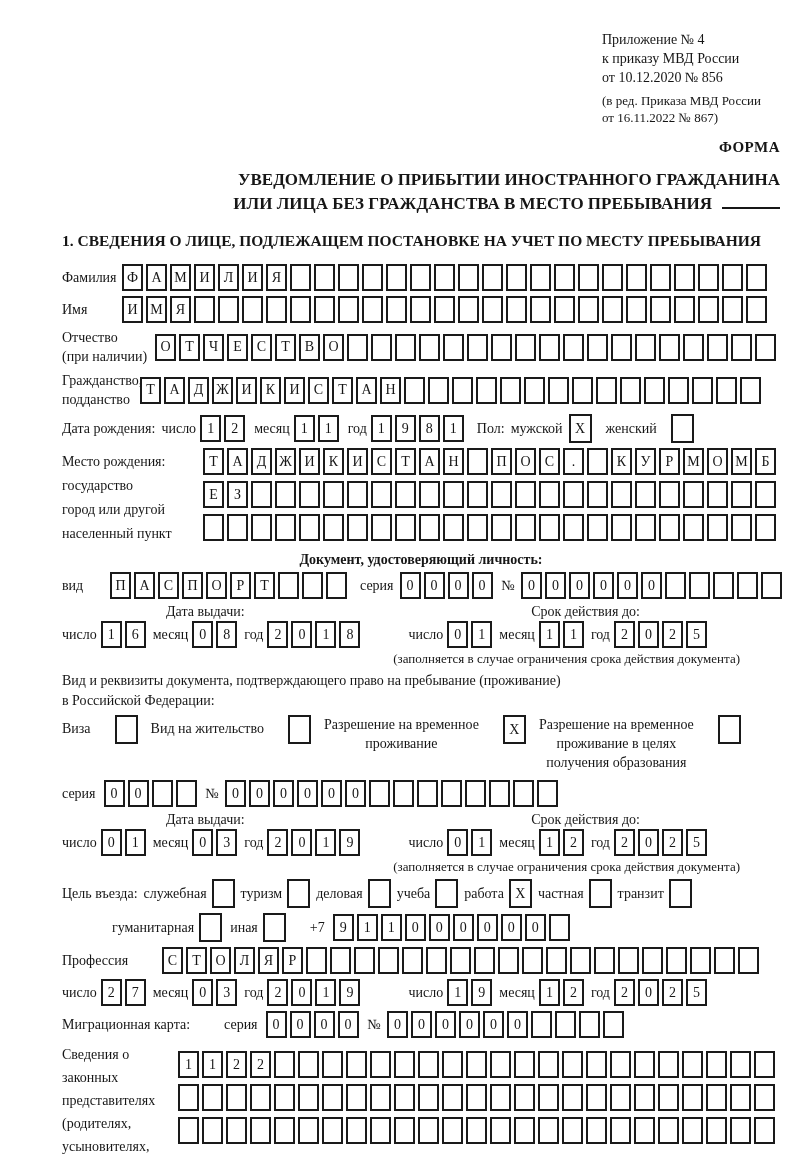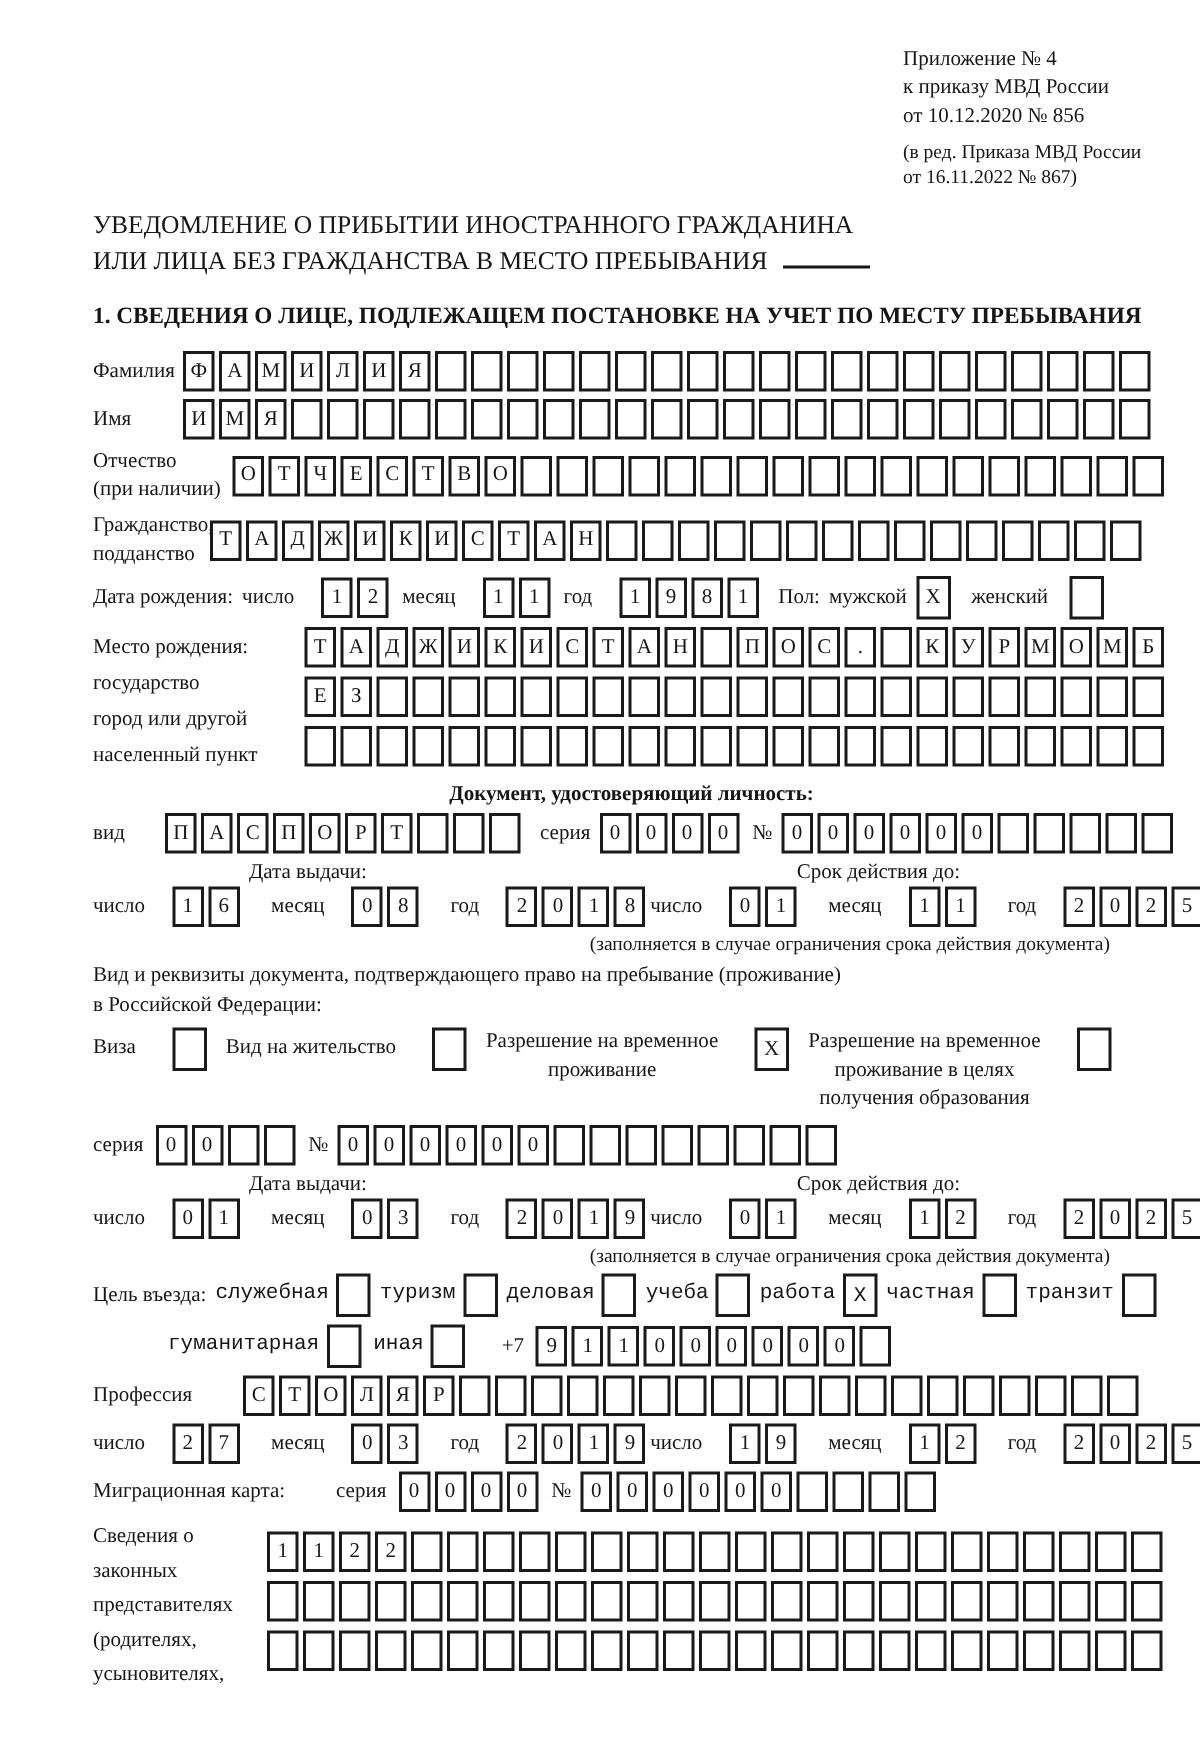--- a/index.html
+++ b/index.html
@@ -2,47 +2,47 @@
 <html><head>
 <meta charset="utf-8">
 <style>
   html,body{margin:0;padding:0;background:#fff;width:800px;height:1163px;overflow:hidden;}
   body{font-family:"Liberation Serif","DejaVu Serif",serif;color:#161616;font-size:14px;}
   .page{box-sizing:border-box;width:800px;height:1163px;padding:30px 20px 10px 62px;}
   
   .ref{margin-left:auto;width:178px;line-height:19px;font-size:14px;}
   .ref .amend{margin-top:5px;font-size:13px;line-height:17px;}
   .forma{text-align:right;font-weight:bold;font-size:15px;margin-top:13px;letter-spacing:.5px;}
-  .title{text-align:left;font-weight:normal;font-size:17px;line-height:24px;margin-top:12px;}
+  .title{text-align:right;font-weight:bold;font-size:17px;line-height:24px;margin-top:12px;}
   .blank{display:inline-block;width:58px;border-bottom:2px solid #161616;margin-left:10px;}
   .sec{font-weight:bold;font-size:15.5px;margin-top:16px;margin-bottom:14px;white-space:nowrap;}
   
   .row{display:flex;align-items:center;margin-bottom:5px;}
   .lbl{flex:none;font-size:14px;line-height:27px;}
   .cells{display:flex;flex:none;}
   .cell{display:inline-flex;flex:none;align-items:center;justify-content:center;
         width:17px;height:23px;border:2px solid #1a1a1a;margin-right:3px;
         font-size:14px;line-height:1;background:#fff;}
   .cbx .cell{width:19px;height:25px;margin-right:0;}
   .w60{width:60px}.w93{width:93px}.w78{width:78px}.w141{width:141px}.w48{width:48px}.w100{width:100px}.w116{width:116px}
   .twoline div{line-height:19px;}
-  .dg{display:flex;align-items:center;gap:18px;flex:none;}
+  .dg{display:flex;align-items:center;gap:4px;flex:none;}
   .dg .lbl{line-height:27px;}
   .dg-right{margin-left:auto;margin-right:70px;}
   .dheads{display:flex;font-size:14px;margin-bottom:1px;}
   .dh1{margin-left:104px;}
   .dh2{margin-left:auto;margin-right:140px;}
   .note-r{text-align:right;font-size:13px;margin:-2px 40px 4px 0;}
   .center-h{ text-align:center;font-weight:bold;font-size:14px;margin:2px 0 4px 0;}
   .plain{font-size:14px;line-height:20px;}
   .optrow{display:flex;gap:13px;align-items:flex-start;margin:4px 0 8px 0;}
   .opt{display:flex;gap:24px;align-items:flex-start;}
   .opt .lbl{line-height:27px;}
   .optcol{text-align:center;line-height:19px;font-size:14px;}
-  .pitem{display:flex;gap:5px;flex:none;font-family:Liberation Mono, monospace;}
+  .pitem{display:flex;align-items:center;gap:5px;flex:none;}
   .purp{gap:6px;align-items:center;}
   .hum{margin-left:50px;gap:8px;align-items:center;}
   .bp-cells .cells{margin-bottom:6px;}
   .bp-labels div{line-height:24px;}
   .reps{position:relative;margin-bottom:0;}
   .reps-labels div{line-height:23px;}
   .reps-cells .cells{margin-bottom:6px;}
   .gap-l{margin-left:10px;margin-right:6px;}
   .gap-s{margin-left:6px;margin-right:6px;}
 </style>
@@ -53,20 +53,21 @@
 
   <div class="ref">
     <div>Приложение № 4</div>
     <div>к приказу МВД России</div>
     <div>от 10.12.2020 № 856</div>
     <div class="amend">
       <div>(в ред. Приказа МВД России</div>
       <div>от 16.11.2022 № 867)</div>
     </div>
   </div>
+  <div class="forma">ФОРМА</div>
 
   <div class="title">
     <div>УВЕДОМЛЕНИЕ О ПРИБЫТИИ ИНОСТРАННОГО ГРАЖДАНИНА</div>
     <div><span>ИЛИ ЛИЦА БЕЗ ГРАЖДАНСТВА В МЕСТО ПРЕБЫВАНИЯ</span><span class="blank"></span></div>
   </div>
 
   <div class="sec">1. СВЕДЕНИЯ О ЛИЦЕ, ПОДЛЕЖАЩЕМ ПОСТАНОВКЕ НА УЧЕТ ПО МЕСТУ ПРЕБЫВАНИЯ</div>
 
   <div class="row">
     <span class="lbl w60">Фамилия</span>

